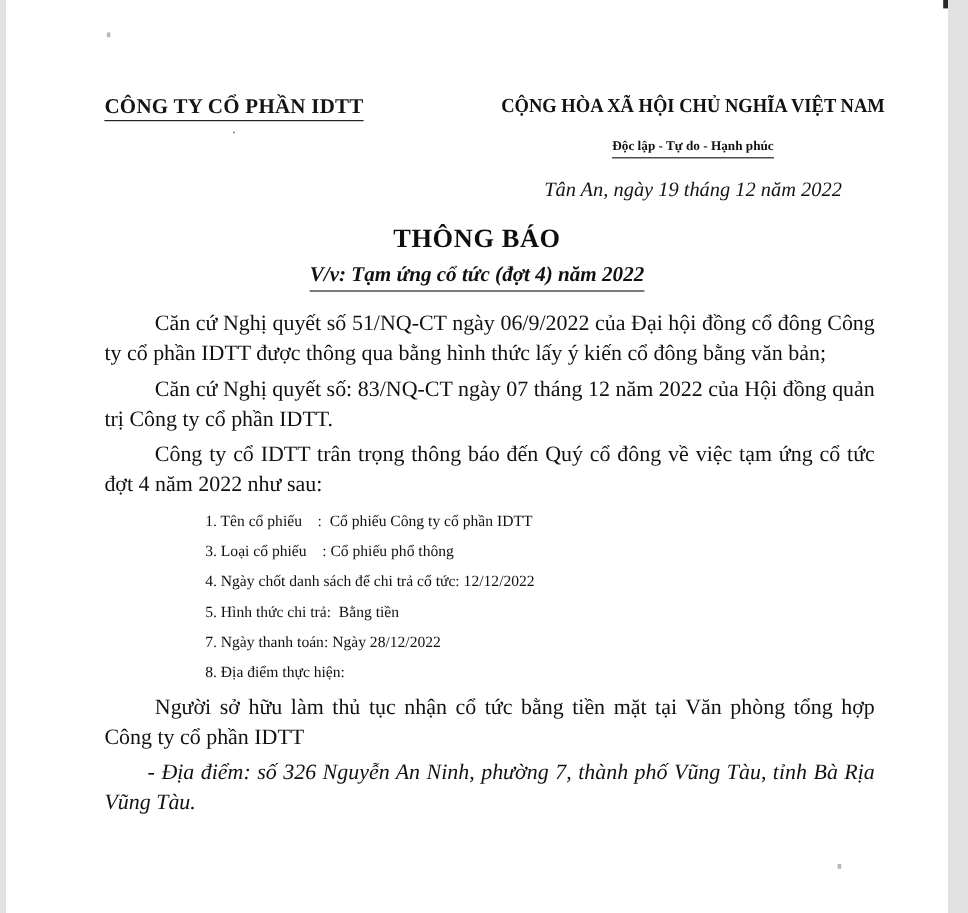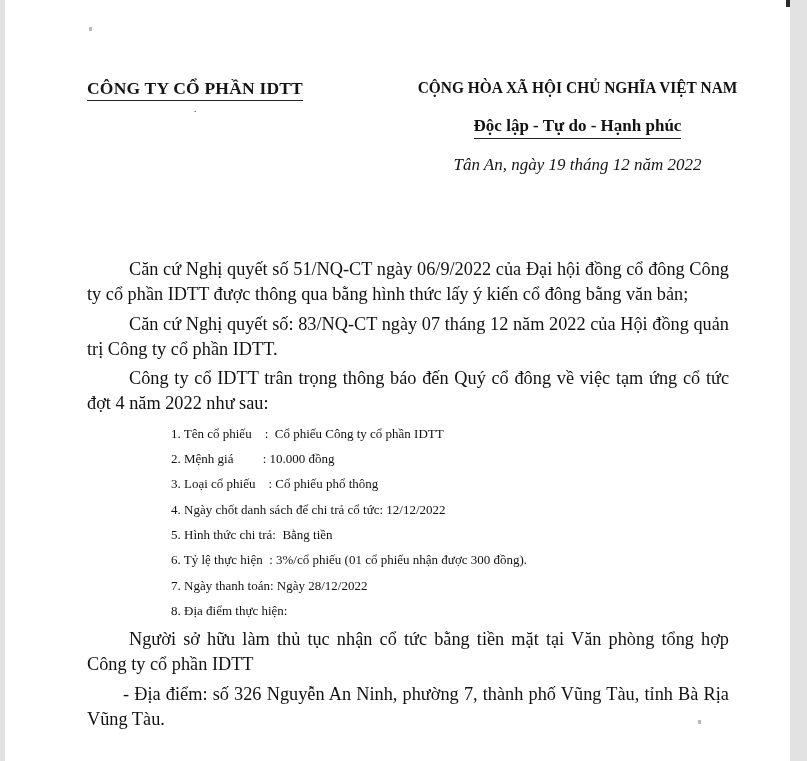--- a/index.html
+++ b/index.html
@@ -89,21 +89,21 @@
     font-weight: bold;
     font-size: 16.6px;
     color: #121212;
     line-height: 1.2;
     transform: scaleX(0.93);
     transform-origin: center;
     white-space: nowrap;
   }
   .slogan {
     font-weight: bold;
-    font-size: 17px;
+    font-size: 11px;
     color: #121212;
     display: inline-block;
     border-bottom: 1.6px solid #222;
     padding-bottom: 2px;
     margin-top: 18px;
     line-height: 1.2;
   }
   .place-date {
     font-style: italic;
     font-size: 17px;
@@ -147,21 +147,21 @@
     width: 650px;
   }
   .para {
     font-size: 18.3px;
     line-height: 25.3px;
     color: #111;
     text-align: justify;
     text-indent: 42px;
     margin: 4px;
   }
-  .para.dash { text-indent: 36px; }
+  .para.dash { text-indent: 36px; font-style: italic; }
 
   .list {
     margin: 0;
     padding: 0;
     list-style: none;
   }
   .list-item {
     font-size: 13px;
     line-height: 25.3px;
     color: #111;
@@ -183,33 +183,35 @@
       <div class="org-name">CÔNG TY CỔ PHẦN IDTT</div>
       <span class="org-tick">.</span>
     </div>
     <div class="hdr-col-right">
       <div class="nation-line">CỘNG HÒA XÃ HỘI CHỦ NGHĨA VIỆT NAM</div>
       <div class="slogan">Độc lập - Tự do - Hạnh phúc</div>
       <div class="place-date">Tân An, ngày 19 tháng 12 năm 2022</div>
     </div>
   </div>
 
+  <div id="title-block">
+    <div class="doc-title">THÔNG BÁO</div>
+    <div class="doc-subtitle">V/v: Tạm ứng cổ tức (đợt 4) năm 2022</div>
+  </div>
 
   <div id="body-block">
     <p class="para">Căn cứ Nghị quyết số 51/NQ-CT ngày 06/9/2022 của Đại hội đồng cổ đông Công ty cổ phần IDTT được thông qua bằng hình thức lấy ý kiến cổ đông bằng văn bản;</p>
     <p class="para">Căn cứ Nghị quyết số: 83/NQ-CT ngày 07 tháng 12 năm 2022 của Hội đồng quản trị Công ty cổ phần IDTT.</p>
     <p class="para"> Công ty cổ IDTT trân trọng thông báo đến Quý cổ đông về việc tạm ứng cổ tức đợt 4 năm 2022 như sau:</p>
 
     <ul class="list">
       <li class="list-item">1. Tên cổ phiếu    :  Cổ phiếu Công ty cổ phần IDTT</li>
-      <li class="list-item">2. Mệnh giá         : 10.000 đồng</li>
       <li class="list-item">3. Loại cổ phiếu    : Cổ phiếu phổ thông</li>
       <li class="list-item">4. Ngày chốt danh sách để chi trả cổ tức: 12/12/2022</li>
       <li class="list-item">5. Hình thức chi trả:  Bằng tiền</li>
-      <li class="list-item">6. Tỷ lệ thực hiện  : 3%/cổ phiếu (01 cổ phiếu nhận được 300 đồng).</li>
       <li class="list-item">7. Ngày thanh toán: Ngày 28/12/2022</li>
       <li class="list-item">8. Địa điểm thực hiện:</li>
     </ul>
 
     <p class="para">Người sở hữu làm thủ tục nhận cổ tức bằng tiền mặt tại Văn phòng tổng hợp Công ty cổ phần IDTT</p>
     <p class="para dash">- Địa điểm: số 326 Nguyễn An Ninh, phường 7, thành phố Vũng Tàu, tỉnh Bà Rịa Vũng Tàu.</p>
   </div>
 
 </div>
 

